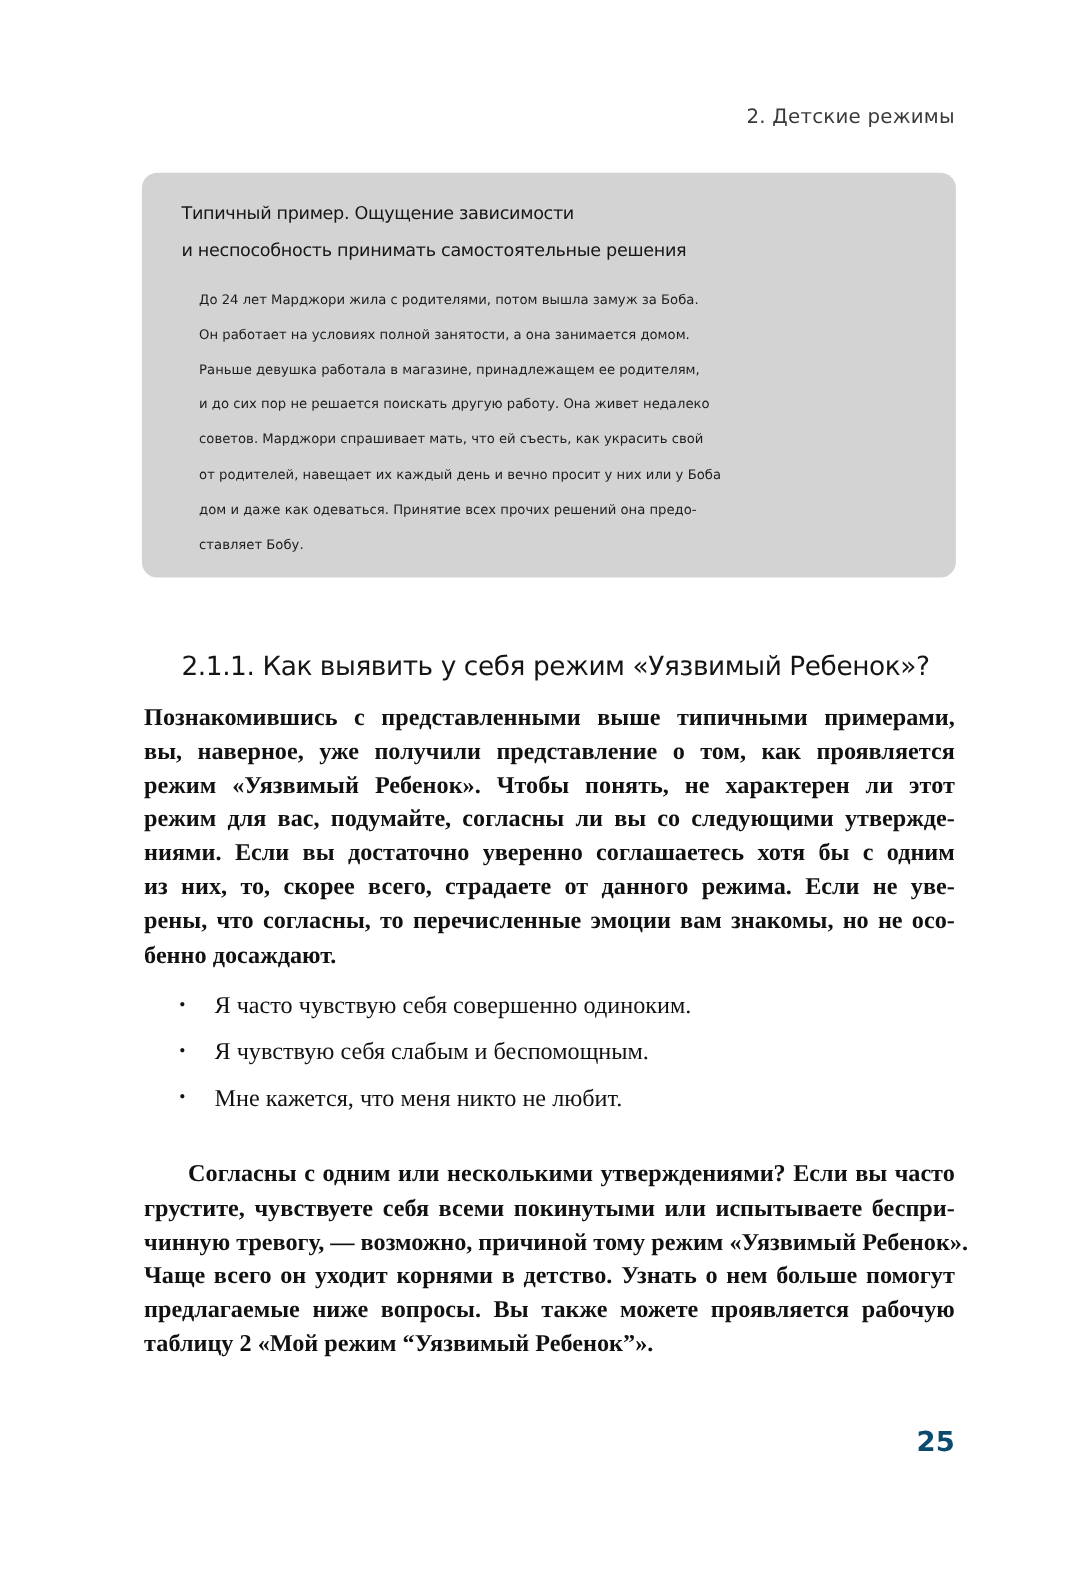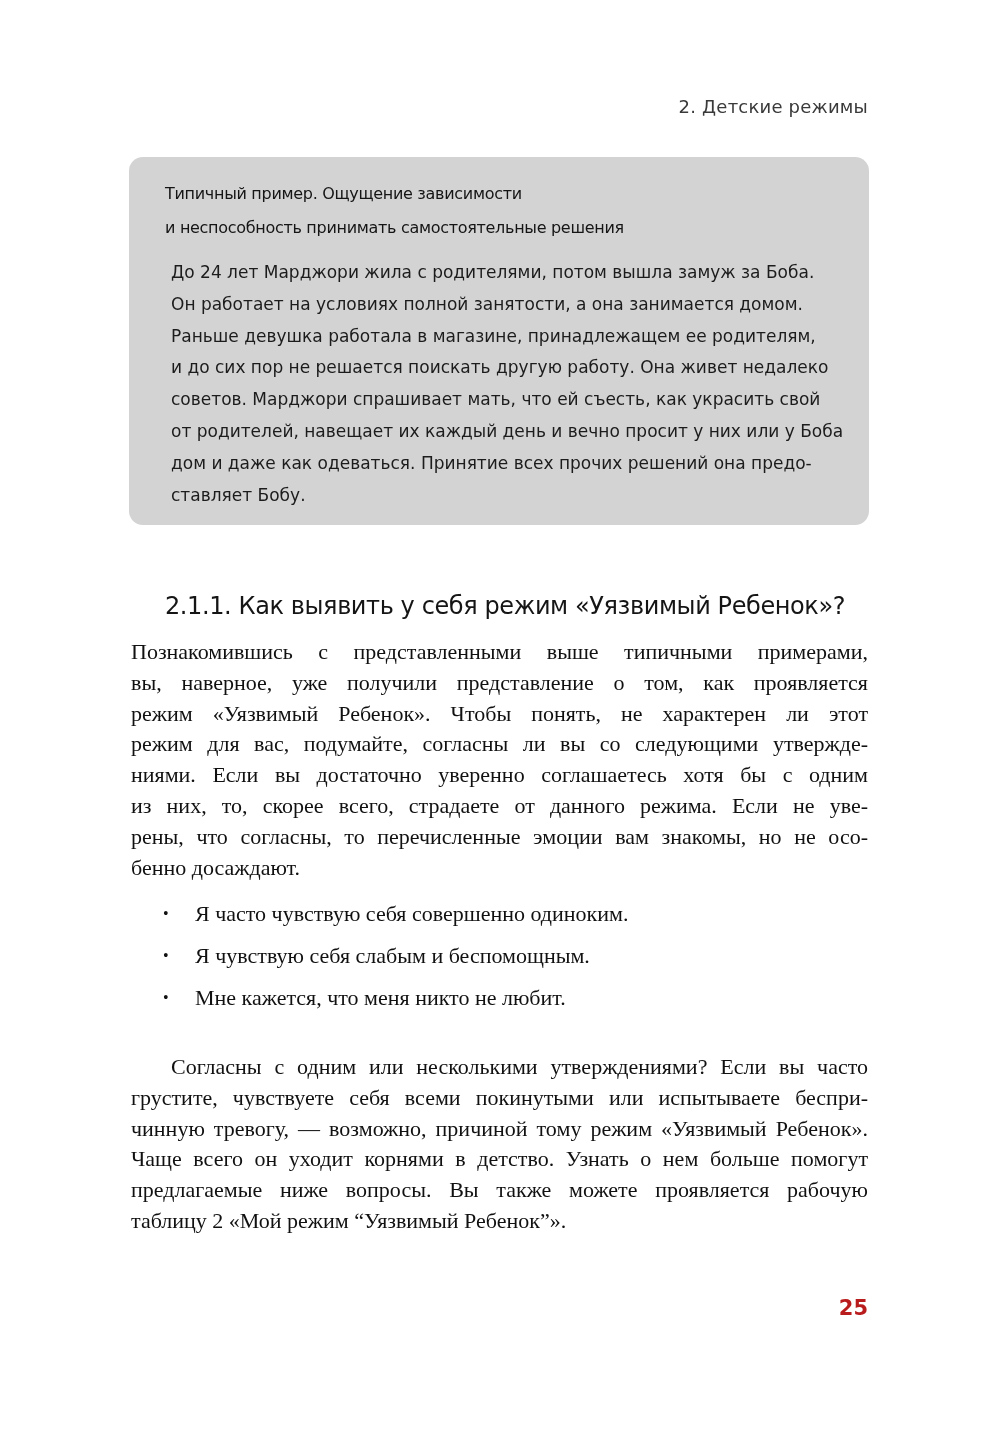--- a/index.html
+++ b/index.html
@@ -13,49 +13,49 @@
       position: absolute; left: 129px; top: 157px; width: 740px; height: 368px;
       background: #d3d3d3; border-radius: 14px;
     }
     .example-title {
       position: absolute; left: 165px; top: 177px; width: 680px;
       font-family: "DejaVu Sans", sans-serif; font-size: 16px; line-height: 34px;
       color: #151515; letter-spacing: -0.3px;
     }
     .example-title span { display: block; white-space: nowrap; }
     .example-body {
-      position: absolute; left: 171px; top: 257px; width: 670px;
-      font-family: "DejaVu Sans", sans-serif; font-size: 17px; line-height: 31.8px;
+      position: absolute; left: 181px; top: 257px; width: 670px;
+      font-family: "DejaVu Sans", sans-serif; font-size: 12px; line-height: 31.8px;
       color: #1c1c1c;
     }
     .example-body span { display: block; white-space: nowrap; }
     .section-heading {
       position: absolute; left: 165px; top: 588px;
       font-family: "DejaVu Sans", sans-serif; font-size: 24px; line-height: 36px;
       color: #151515; white-space: nowrap; letter-spacing: -0.4px;
     }
     .para {
       position: absolute; left: 131px; width: 737px;
       font-family: "Liberation Serif", serif; font-size: 22px; line-height: 30.8px;
       color: #111111;
     }
-    .para span.line { display: block; text-align: justify; text-align-last: justify; white-space: nowrap; }
+    .para span.line { display: block; text-align: justify; text-align-last: justify; white-space: nowrap; font-weight: bold; }
     .para span.line.last { text-align-last: left; }
     .para1 { top: 637px; }
     .bullets {
       position: absolute; left: 163px; top: 899px; margin: 0; padding: 0; list-style: none;
       font-family: "Liberation Serif", serif; font-size: 22px; color: #111111;
     }
     .bullets li { height: 42px; line-height: 30px; display: flex; }
     .bullets .dot { width: 32px; display: inline-block; font-size: 16px; line-height: 30px; }
     .para2 { top: 1052px; }
     .para2 .indent { padding-left: 40px; }
     .page-number {
       position: absolute; top: 1296px; right: 124px;
-      font-family: "DejaVu Sans", sans-serif; font-weight: bold; font-size: 21px; color: #b91c1c; margin-left: 12px;
+      font-family: "DejaVu Sans", sans-serif; font-weight: bold; font-size: 25px; color: #0c4a6e; margin-left: 12px;
     }
   </style>
 </head>
 <body>
 
 <div class="running-head">2.  Детские режимы</div>
 
 <div class="example-box"></div>
 
 <div class="example-title">

